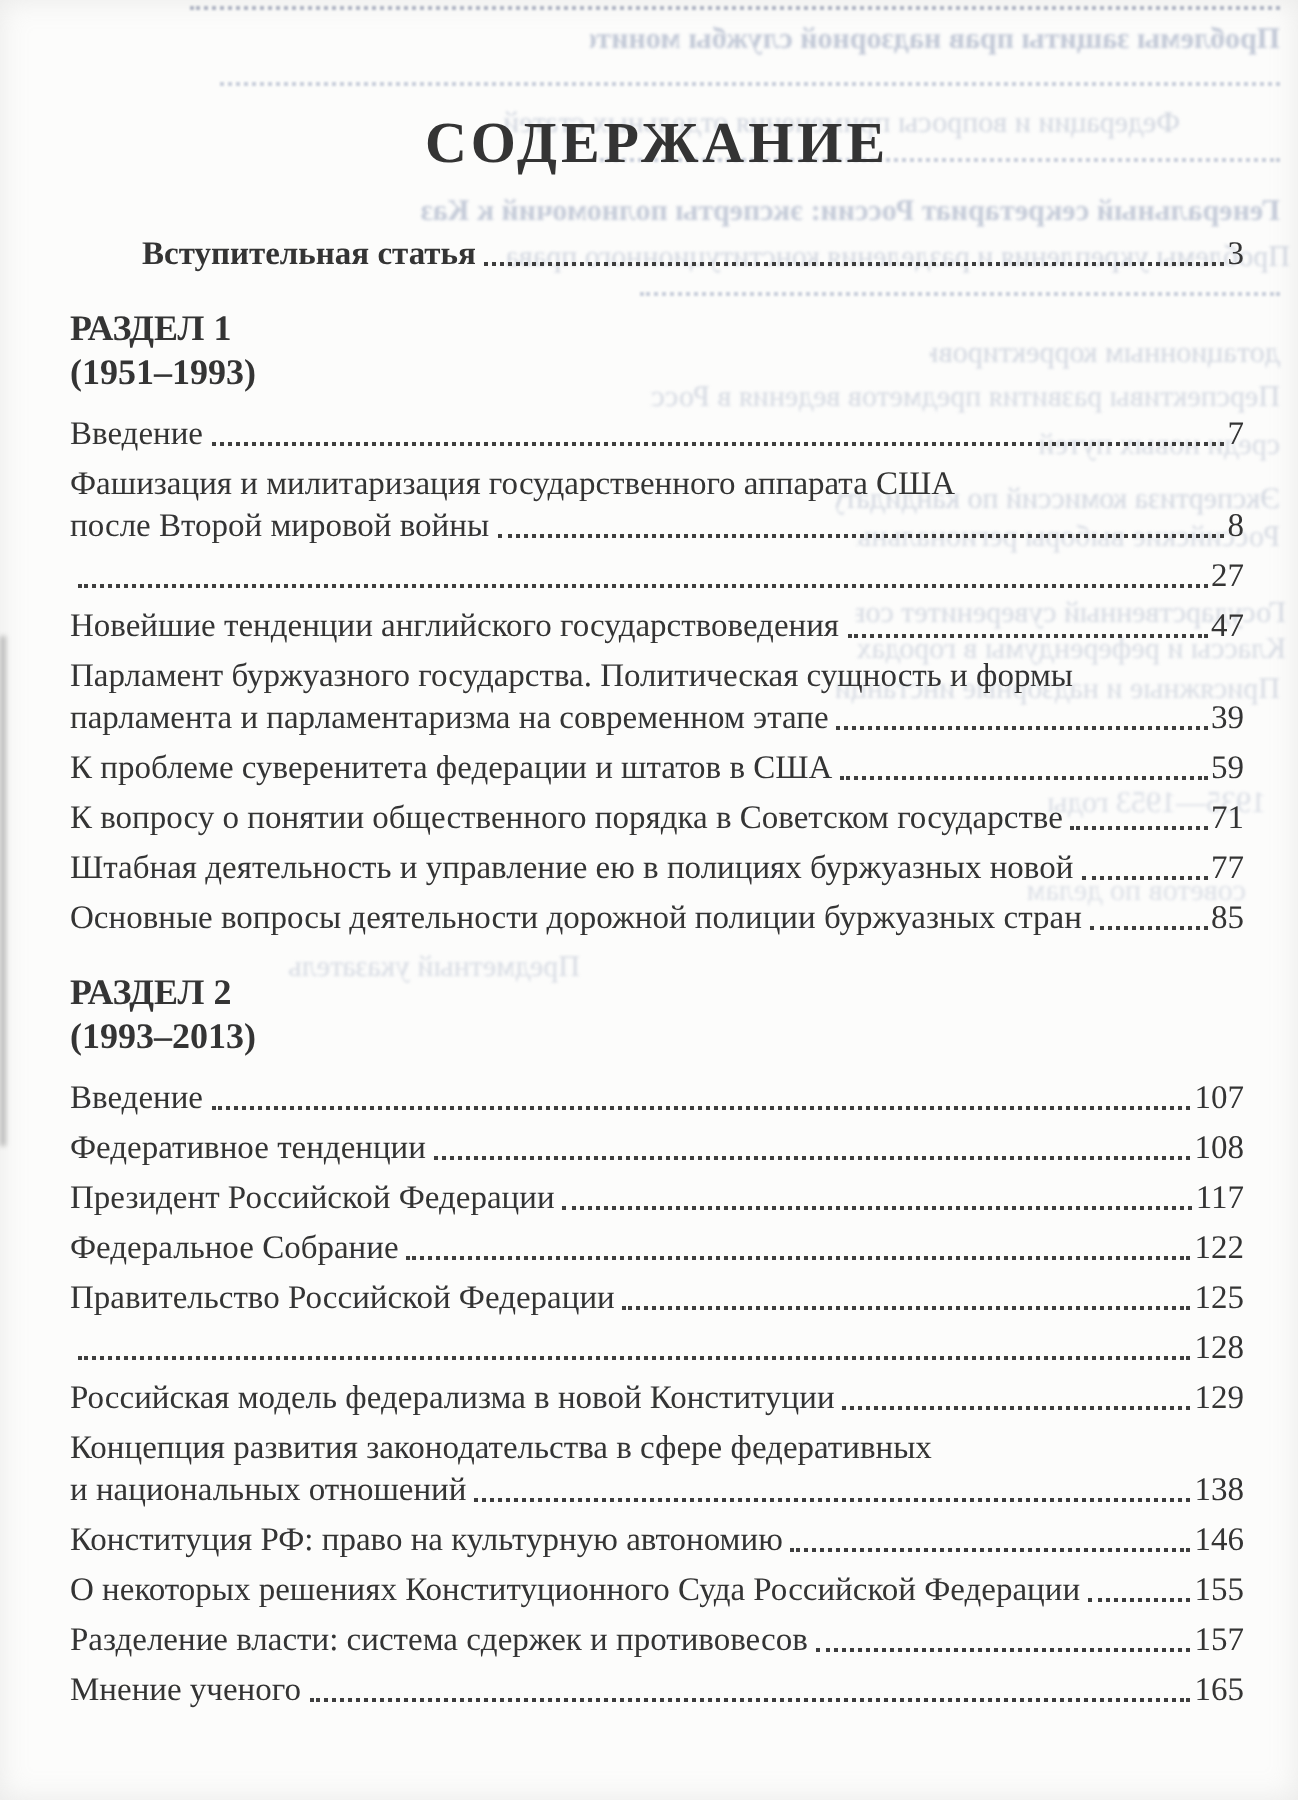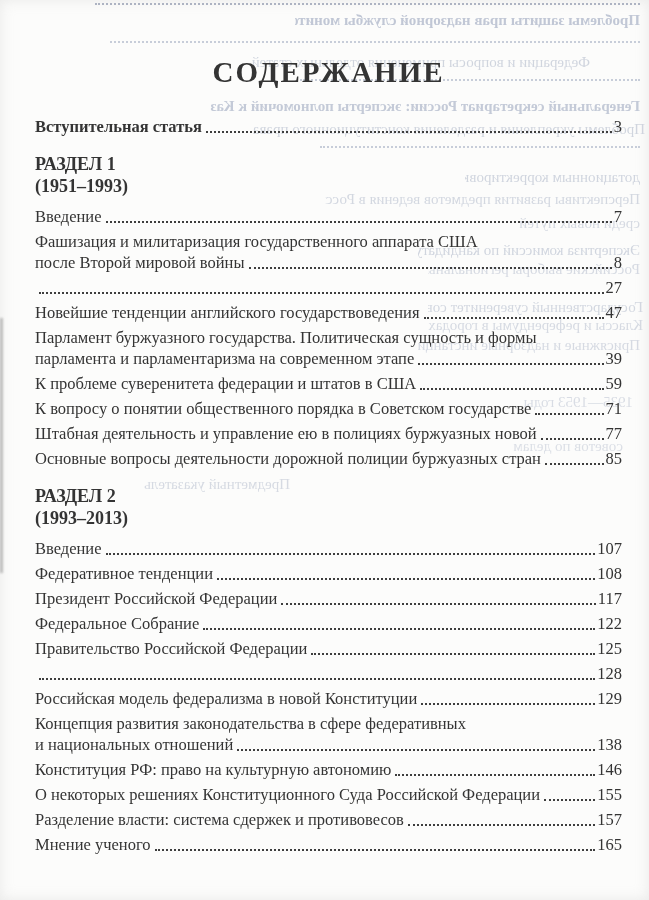--- a/index.html
+++ b/index.html
@@ -30,21 +30,21 @@
   .edge-smudge{
     position:absolute;left:0;top:318px;width:3px;height:255px;
     background:rgba(70,70,70,.32);filter:blur(1.2px);
   }
   
   .content{position:relative;padding:0 27px 0 35px;}
   .page-title{
     font-size:29px;font-weight:bold;letter-spacing:2px;
     text-align:center;margin:56px 0 0;
   }
-  .fm-row{margin-top:27px;}
+  .fm-row{margin-top:27px;margin-left:36px;}
   .toc-row{display:flex;align-items:baseline;font-size:16.5px;line-height:21px;}
   .toc-row .txt{white-space:nowrap;}
   .fm-row .txt{font-weight:bold;}
   .dot-leader{
     flex:1;min-width:18px;
     border-bottom:2.1px dotted #3e3e3e;
     align-self:flex-end;
     margin:0 2px 4px 4px;
   }
   .pg-num{white-space:nowrap;font-weight:normal;}

